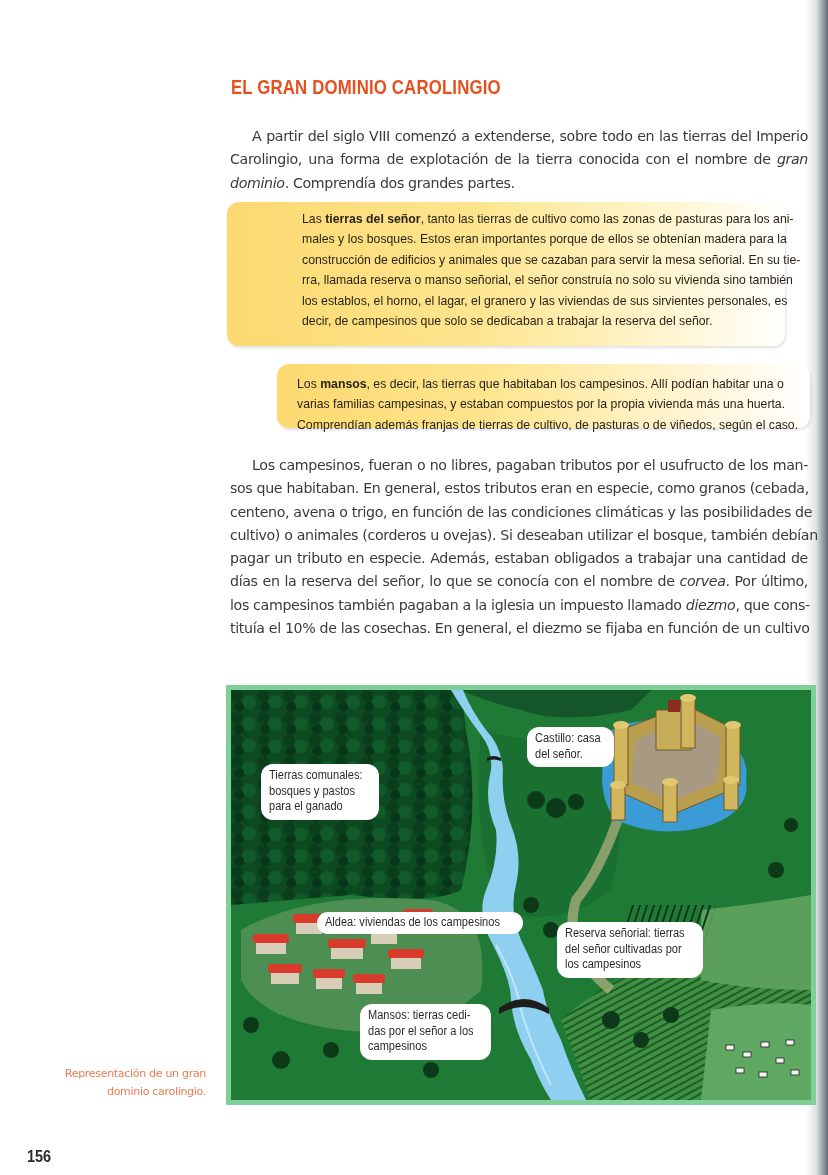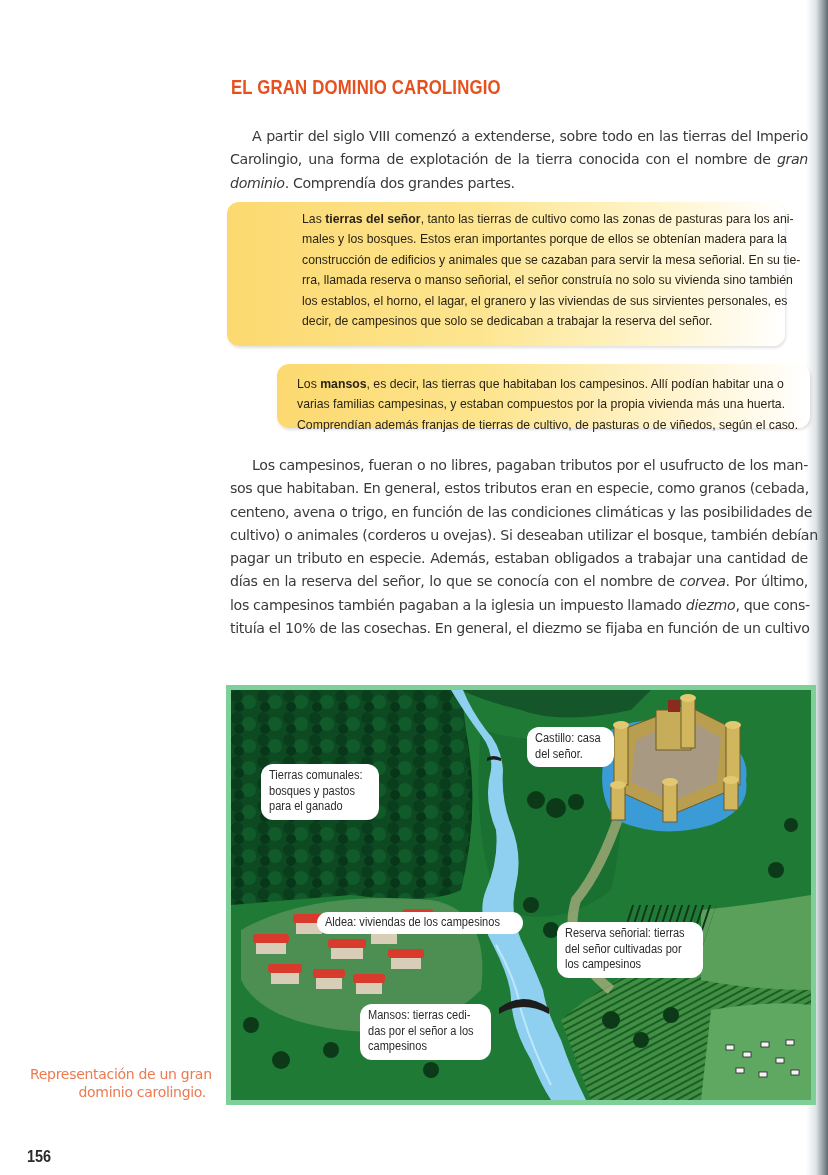--- a/index.html
+++ b/index.html
@@ -59,21 +59,21 @@
     .illus svg { display: block; width: 580px; height: 410px; }
     .label {
       position: absolute; background: #ffffff; border-radius: 12px;
       font-family: "Liberation Sans", sans-serif; font-size: 12px; line-height: 15.5px;
       color: #2a2a2a; padding: 4px 8px 5px 8px; box-sizing: border-box;
     }
     .label .line { display: block; white-space: nowrap; transform: scaleX(0.92); transform-origin: left top; }
 
     .caption {
       position: absolute; left: 30px; top: 1065px; width: 176px;
-      font-family: "DejaVu Sans", sans-serif; font-size: 14px; line-height: 18px;
+      font-family: "DejaVu Sans", sans-serif; font-size: 11px; line-height: 18px;
       color: #ec7a50; text-align: right; letter-spacing: -0.3px;
     }
     .caption .line { display: block; white-space: nowrap; }
     .page-number {
       position: absolute; left: 27px; top: 1147px;
       font-family: "Liberation Sans", sans-serif; font-weight: bold; font-size: 17px;
       color: #2a2a2a; transform: scaleX(0.85); transform-origin: left top;
     }
   </style>
 </head>

